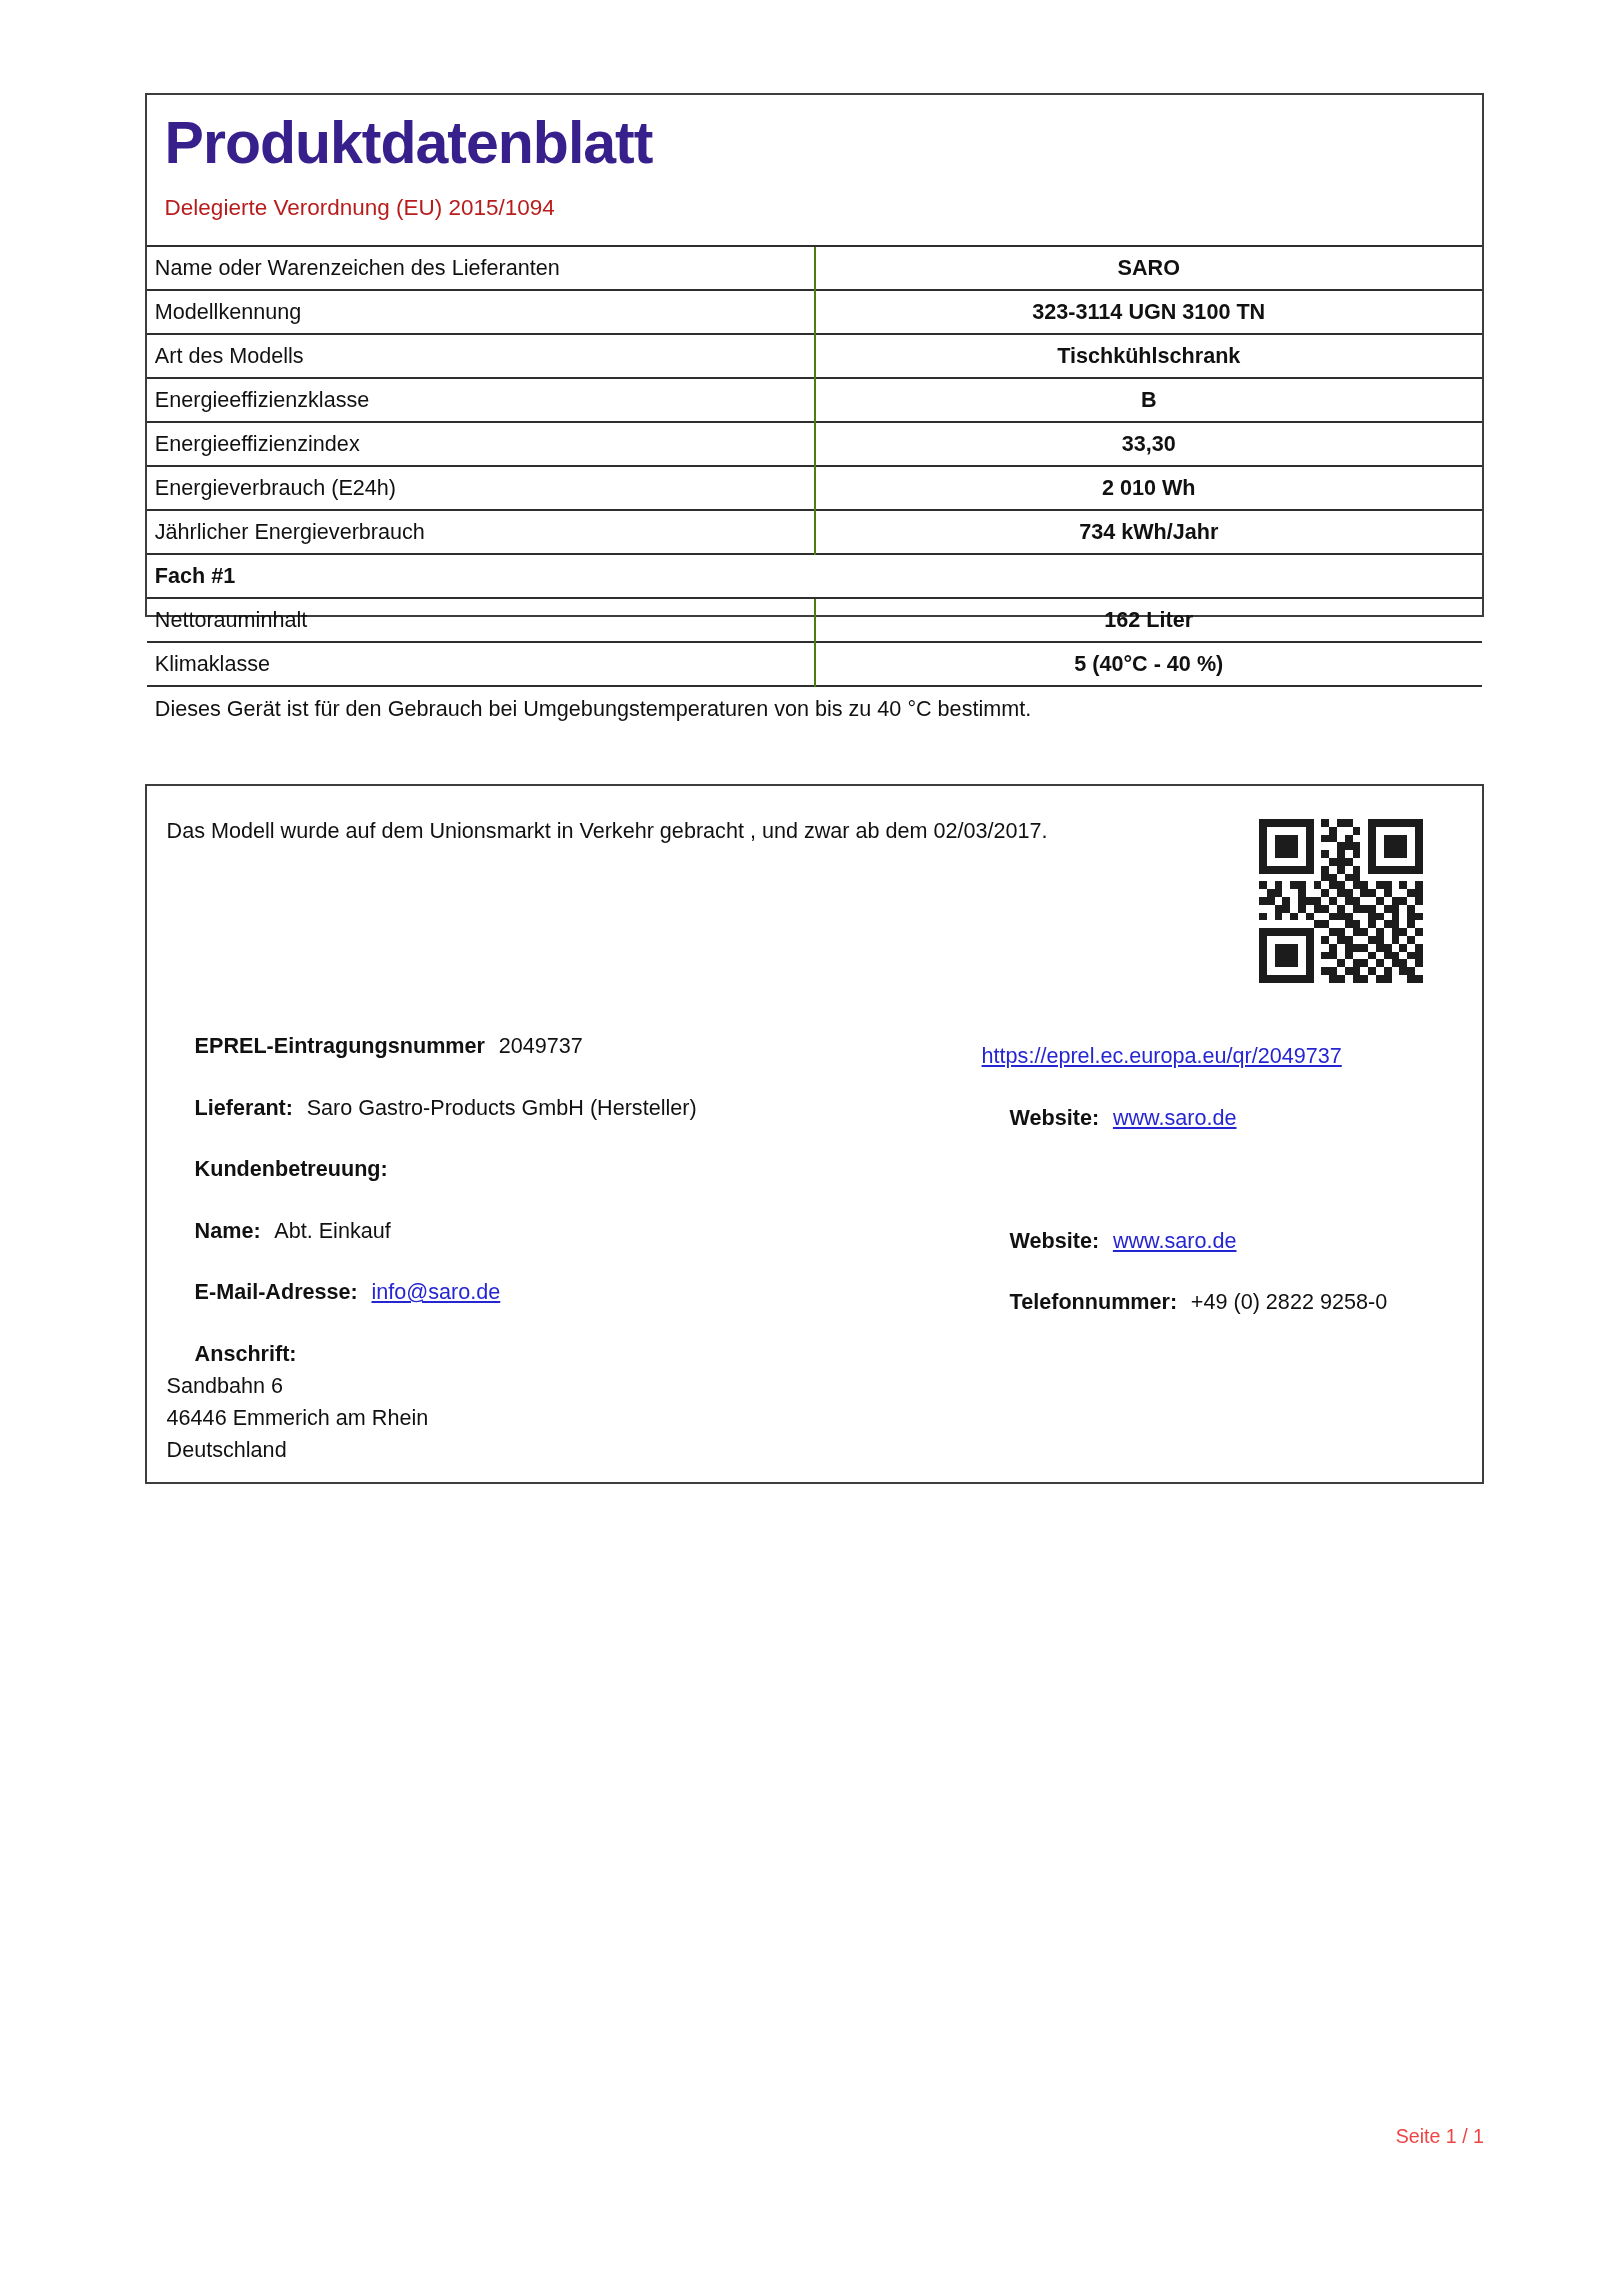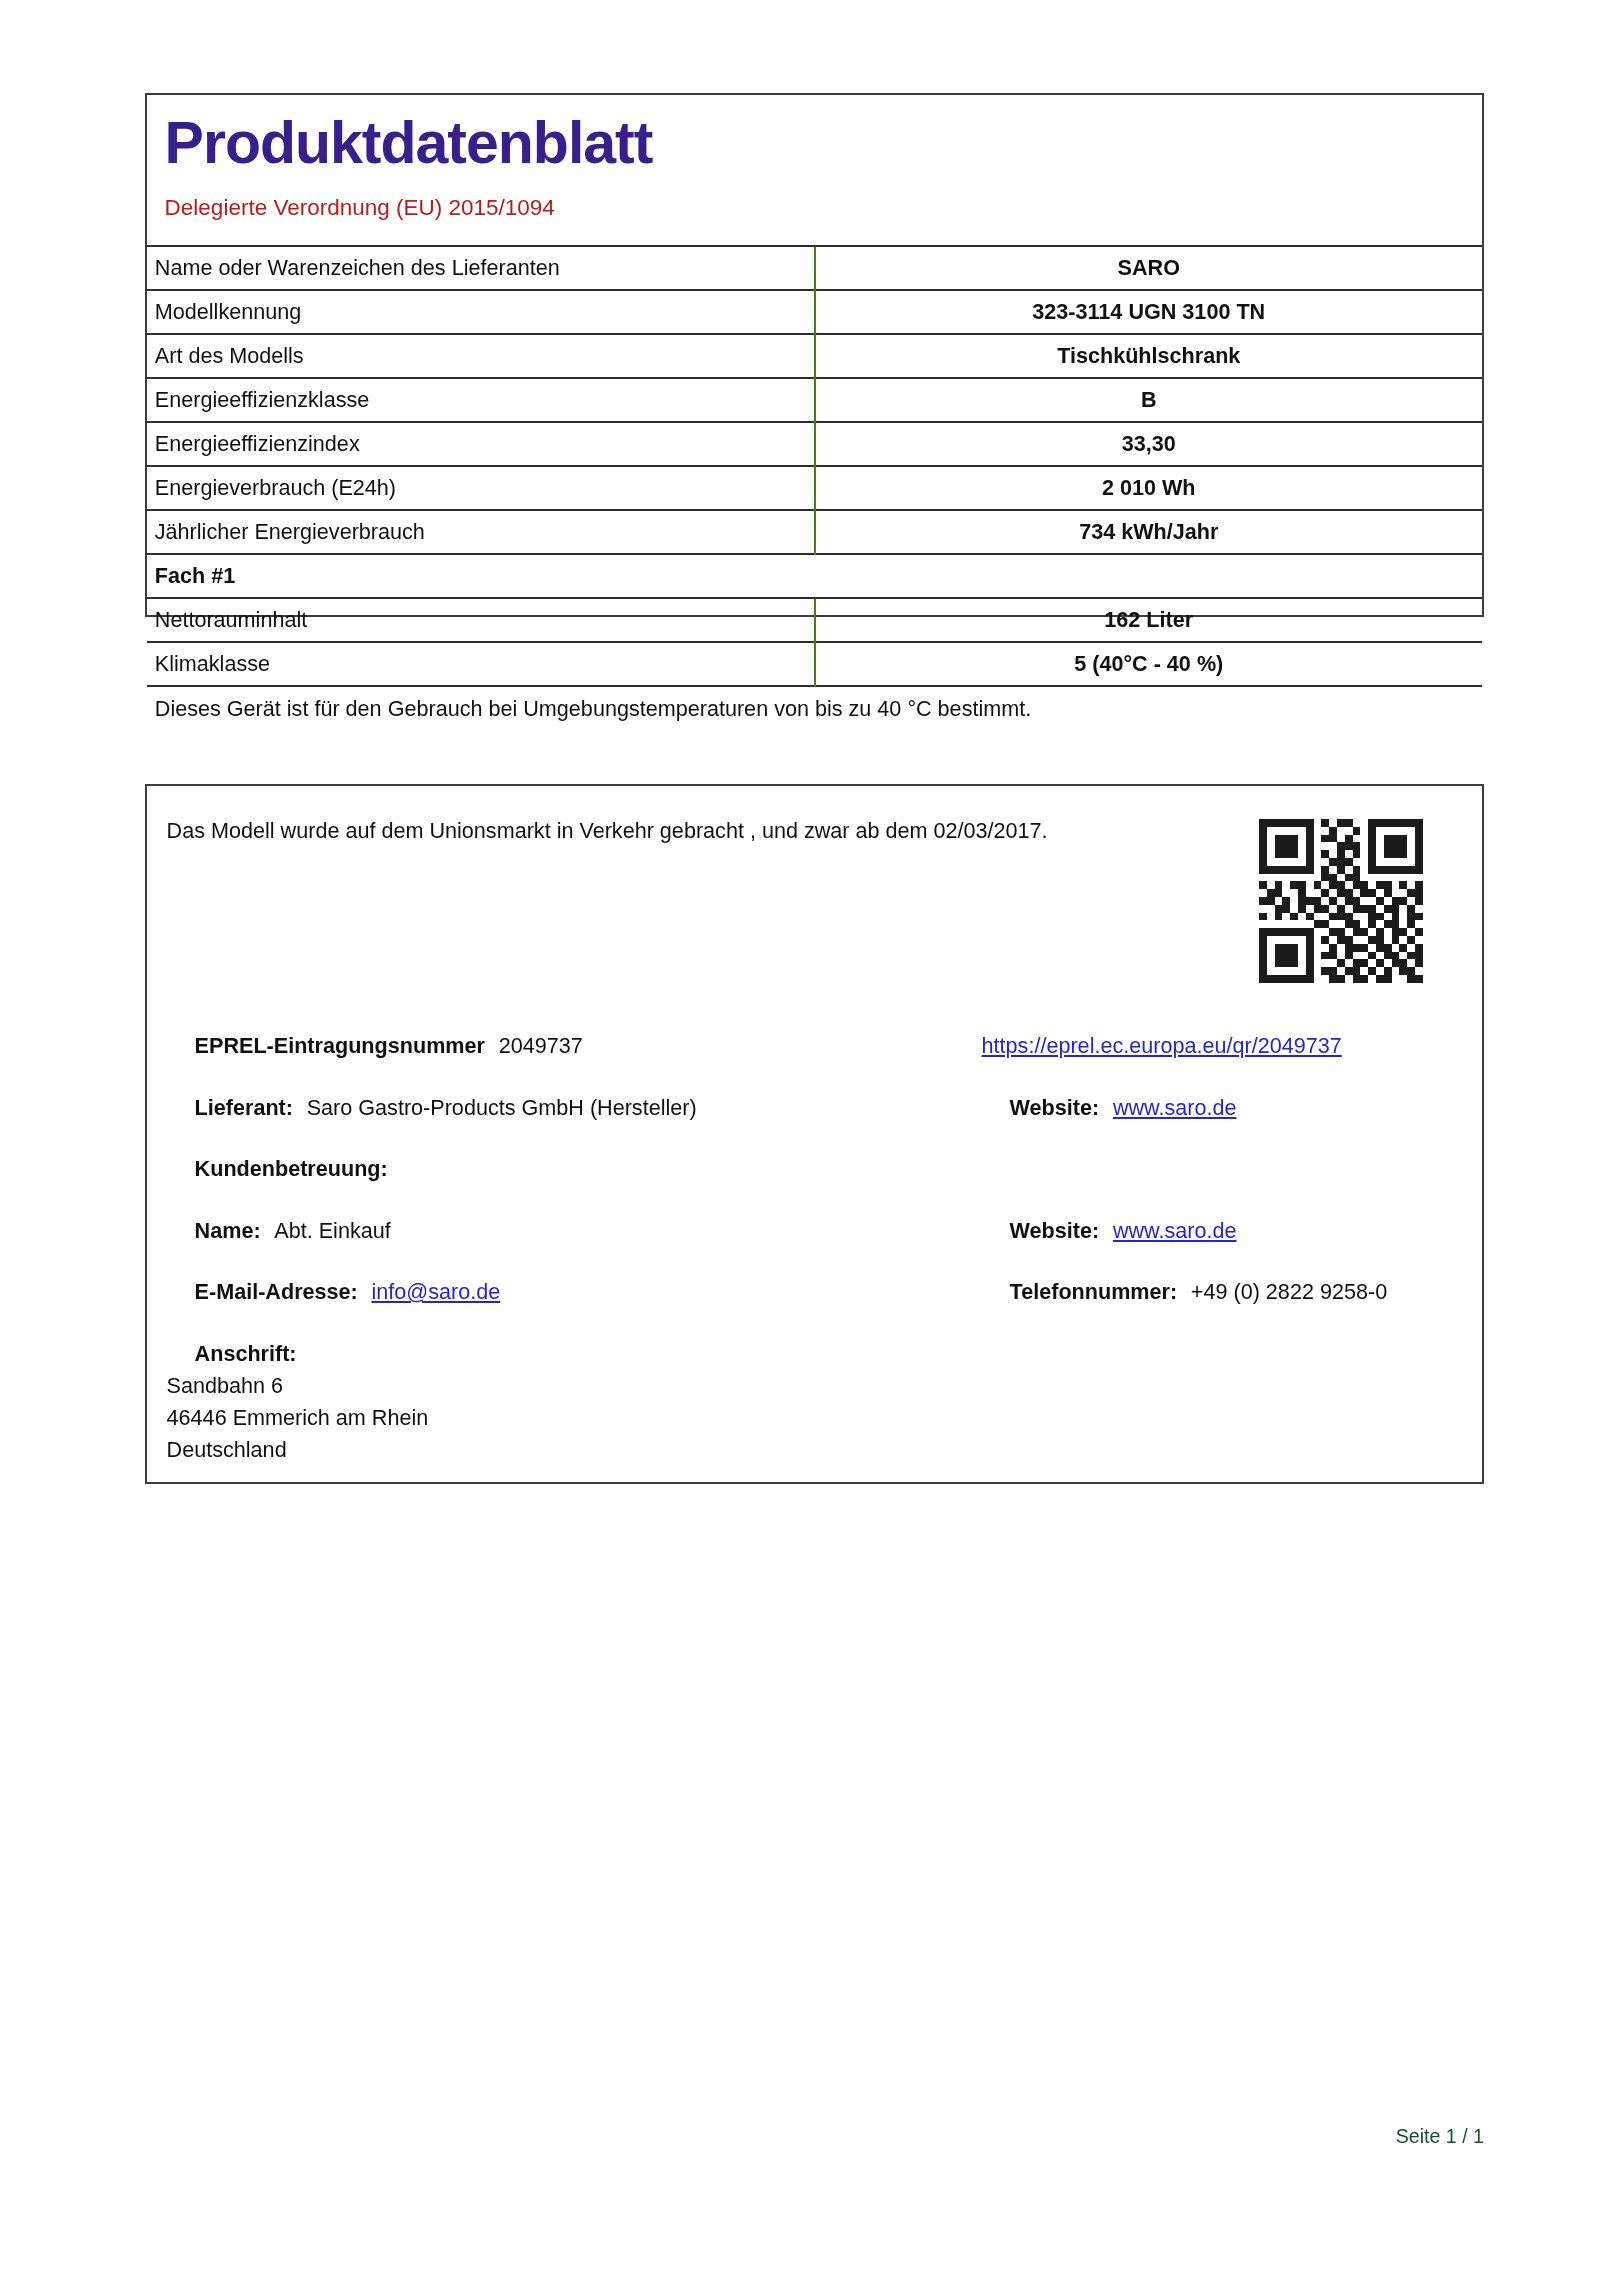--- a/index.html
+++ b/index.html
@@ -64,35 +64,35 @@
     position: absolute; left: 1112px; top: 33px;
     display: grid;
     grid-template-columns: repeat(21, 7.8px);
     grid-auto-rows: 7.8px;
     background: #ffffff;
   }
   .qm { width: 7.8px; height: 7.8px; }
   .qm.on { background: #1c1c1c; }
 
   .info-row { position: absolute; left: 19.6px; font-size: 21.6px; white-space: nowrap; }
-  .col-right { position: absolute; left: 815px; top: 0; }
+  .col-right { position: absolute; left: 815px; top: 10px; }
   .lbl { font-weight: bold; padding-left: 28px; }
   .val { margin-left: 13.7px; }
   a.link, .link {
     color: #2525d2;
     text-decoration: underline;
     cursor: pointer;
   }
   .addr-line { line-height: 32px; font-size: 21.6px; }
 
   .page-footer {
     position: absolute;
     top: 2125px; left: 145px; width: 1339px;
     text-align: right;
-    font-size: 19.6px; color: #14532d;
+    font-size: 19.6px; color: #ef4444;
   }
 </style>
 </head>
 <body>
 
 <div class="box box1">
   <div class="doc-header">
     <div class="doc-title" style="color:#38208c;">Produktdatenblatt</div>
     <div class="doc-subtitle">Delegierte Verordnung (EU) 2015/1094</div>
   </div>

